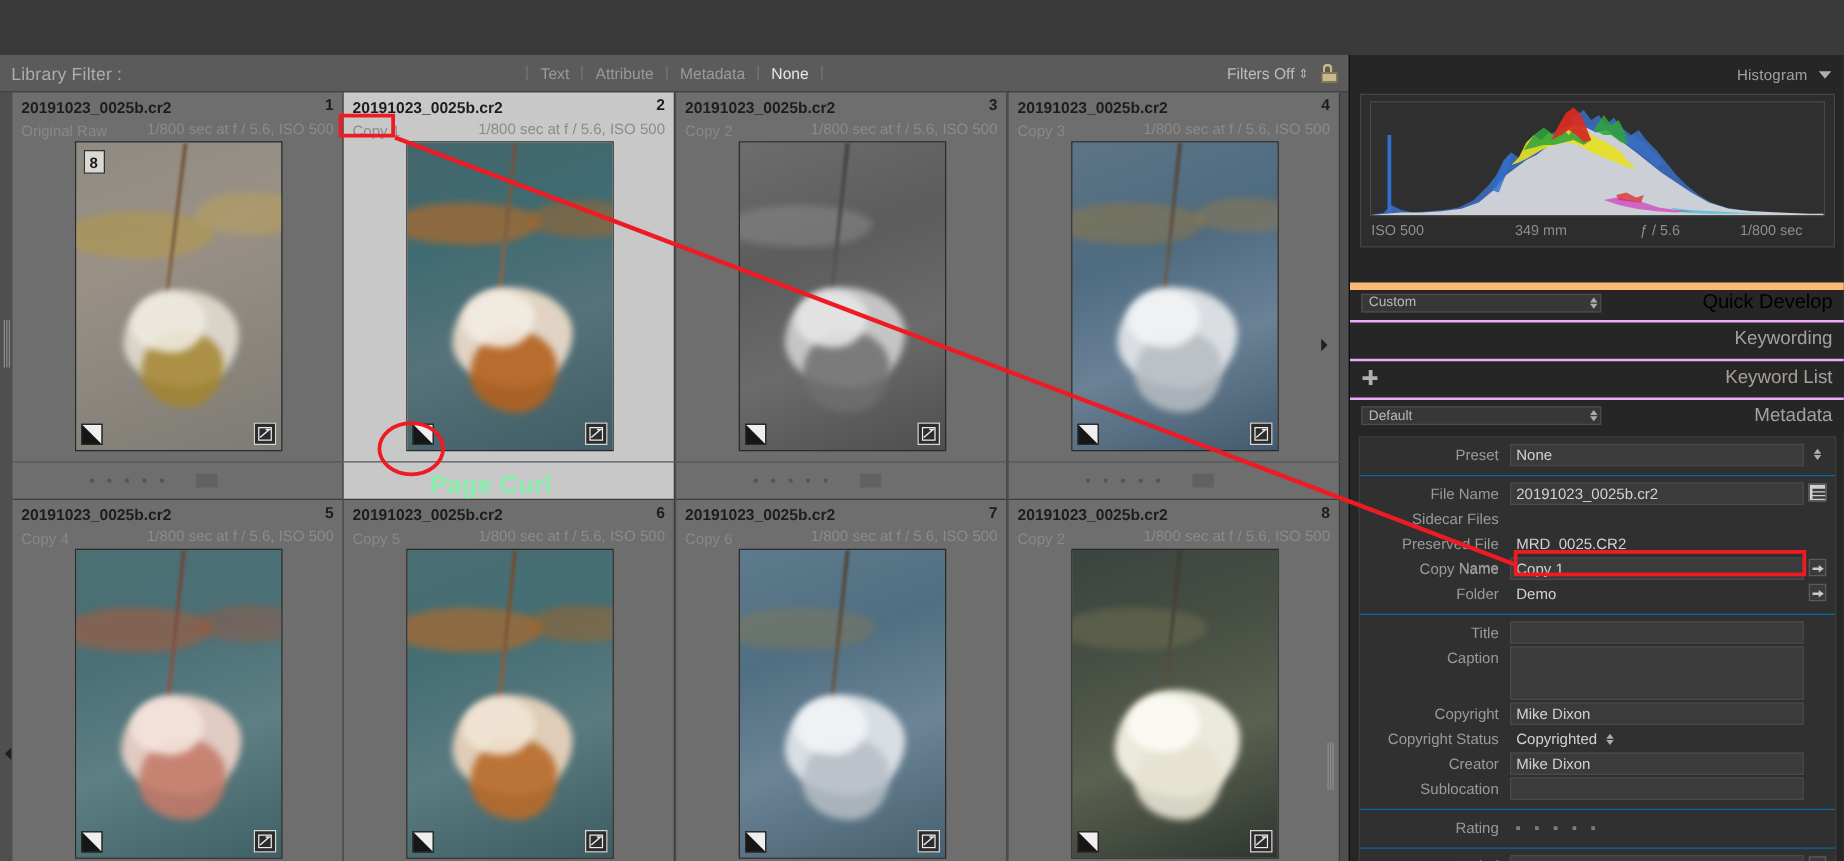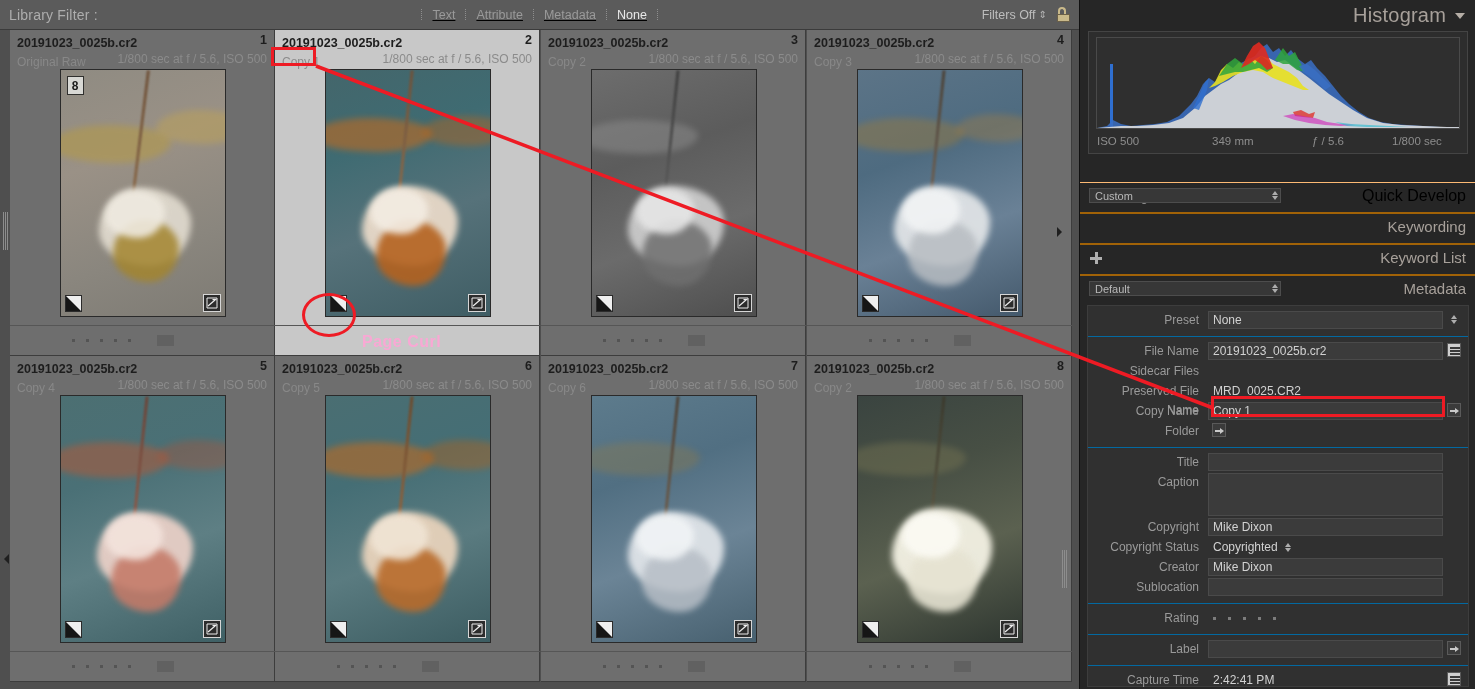--- a/index.html
+++ b/index.html
@@ -2,39 +2,39 @@
 <html><head>
 <meta charset="utf-8">
 <style>
   * { box-sizing: border-box; margin: 0; padding: 0; }
   html, body {
     width: 1475px; height: 689px;
     background: #3a3a3a;
     font-family: "Liberation Sans", sans-serif;
     overflow: hidden;
   }
-  #app { position: relative; width: 1475px; height: 527px; }
+  #app { position: relative; width: 1475px; height: 527px; margin-top: 44px; }
 
   
   #grid-area {
     position: absolute; left: 0; top: 0; width: 1079px; height: 689px;
     background: #4f4f4f;
   }
 
   
   #filter-bar {
     position: absolute; left: 0; top: 0; width: 1079px; height: 30px;
     background: #5b5b5b;
     border-bottom: 1px solid #3b3b3b;
     display: flex; align-items: center;
   }
   #filter-title {
     font-size: 14px; color: #adadad; margin-left: 9px; letter-spacing: .2px;
   }
-  #filter-modes { margin-left: auto; display: flex; align-items: center; text-decoration: underline; }
+  #filter-modes { margin-left: auto; display: flex; align-items: center; }
   .fm-sep { width: 1px; height: 11px; border-left: 1px dotted #8e8e8e; margin: 0 8px; }
   .fm-item { font-size: 12.5px; color: #9a9a9a; padding: 0 2px; }
   .fm-item.active { color: #e8e8e8; }
   #filters-off-wrap { margin-left: auto; display: flex; align-items: center; padding-right: 8px; }
   #filters-off { font-size: 12.5px; color: #bdbdbd; }
   #filters-updown { font-size: 10px; color: #b5b5b5; margin-left: 3px; }
   #lock-icon { margin-left: 10px; width: 14px; height: 15px; position: relative; }
   #lock-icon .shackle {
     position: absolute; left: 1px; top: 0; width: 8px; height: 7px;
     border: 2px solid #c9b98a; border-bottom: none;
@@ -172,21 +172,21 @@
     background: #262626;
     border-left: 1px solid #111;
   }
   .panel-header {
     position: relative; height: 31px;
     display: flex; align-items: center; justify-content: flex-end;
     padding-right: 10px;
     border-top: 1px solid #3a3a3a;
   }
   .panel-header .ph-title {
-    font-size: 20px; color: #a7a09a; letter-spacing: .2px;
+    font-size: 12px; color: #a7a09a; letter-spacing: .2px;
   }
   .panel-header .ph-tri {
     margin-left: 9px; width: 0; height: 0; border-style: solid;
   }
   .tri-down { border-width: 6px 5px 0 5px; border-color: #b5aea6 transparent transparent transparent; }
   .tri-left { border-width: 5px 7px 5px 0; border-color: transparent #b5aea6 transparent transparent; }
 
   #hist-header { border-top: none; }
 
   #hist-box {
@@ -211,21 +211,21 @@
   #orig-photo-row {
     position: absolute; left: 8px; top: 156px; width: 380px; height: 18px;
     display: flex; align-items: center;
   }
   .cbox { width: 13px; height: 10px; border: 1px solid #8a8a8a; background: #2b2b2b; margin-left: 4px; }
   #orig-photo-row span { font-size: 12.5px; color: #9d9d9d; margin-left: 7px; }
 
   #qd-row {
     position: absolute; left: 0; top: 182px; width: 396px; height: 26px;
     display: flex; align-items: center;
-    border-top: 1px solid #fdba74;
+    border-top: 6px solid #fdba74;
   }
   .mini-select {
     height: 15px; background: #373737; border: 1px solid #4d4d4d;
     display: flex; align-items: center; position: relative;
     font-size: 11px; color: #b9b9b9; padding-left: 5px;
   }
   .mini-select .updown {
     position: absolute; right: 2px; top: 0; height: 100%;
     display: flex; flex-direction: column; justify-content: center; gap: 1px;
   }
@@ -233,21 +233,21 @@
     width: 0; height: 0; border-style: solid; display: block;
   }
   .mini-select .updown b.u { border-width: 0 3px 4px 3px; border-color: transparent transparent #adadad transparent; }
   .mini-select .updown b.d { border-width: 4px 3px 0 3px; border-color: #adadad transparent transparent transparent; }
   #qd-select { margin-left: 9px; width: 192px; }
   #qd-title { margin-left: auto; display: flex; align-items: center; padding-right: 10px; }
 
   #kw-row, #kl-row, #md-row {
     position: absolute; left: 0; width: 396px; height: 27px;
     display: flex; align-items: center;
-    border-top: 2px solid #a16207;
+    border-top: 2px solid #f0abfc;
     background: #262626;
   }
   #kw-row { top: 212px; }
   #kl-row { top: 243px; }
   #md-row { top: 274px; }
   .sect-title { margin-left: auto; display: flex; align-items: center; padding-right: 10px; }
   .sect-title .t { font-size: 15px; color: #a7a09a; }
   #plus-icon {
     margin-left: 10px; width: 12px; height: 12px; position: relative;
   }
@@ -321,22 +321,22 @@
   .ann-box {
     position: absolute; border: 3px solid #ee1b24;
   }
   #ann-copy1-cell { left: 271px; top: 47px; width: 45px; height: 19px; }
   #ann-copy1-field { left: 1211px; top: 396px; width: 234px; height: 21px; }
   #ann-circle {
     position: absolute; left: 302px; top: 293px; width: 54px; height: 44px;
     border: 3px solid #ee1b24; border-radius: 50%;
   }
   #ann-pagecurl-text {
-    position: absolute; left: 362px; top: 333px;
-    font-size: 16px; font-weight: bold; color: #f9a8d4;
+    position: absolute; left: 344px; top: 333px;
+    font-size: 20px; font-weight: bold; color: #86efac;
     letter-spacing: .5px;
   }
 </style>
 </head>
 <body>
 
 <div id="app">
 
   <div id="grid-area">
 
@@ -833,20 +833,21 @@
         </div>
         <div class="md-row">
           <div class="md-label">Copy Name</div>
           <div class="md-value field">Copy 1</div>
           <div class="md-action">
               <span class="act-arrow"></span>
             </div>
         </div>
         <div class="md-row">
           <div class="md-label">Folder</div>
+          <div class="md-value plain">Demo</div>
           <div class="md-action">
               <span class="act-arrow"></span>
             </div>
         </div>
       </div>
 
       <div class="md-group">
         <div class="md-row">
           <div class="md-label">Title</div>
           <div class="md-value field"></div>

